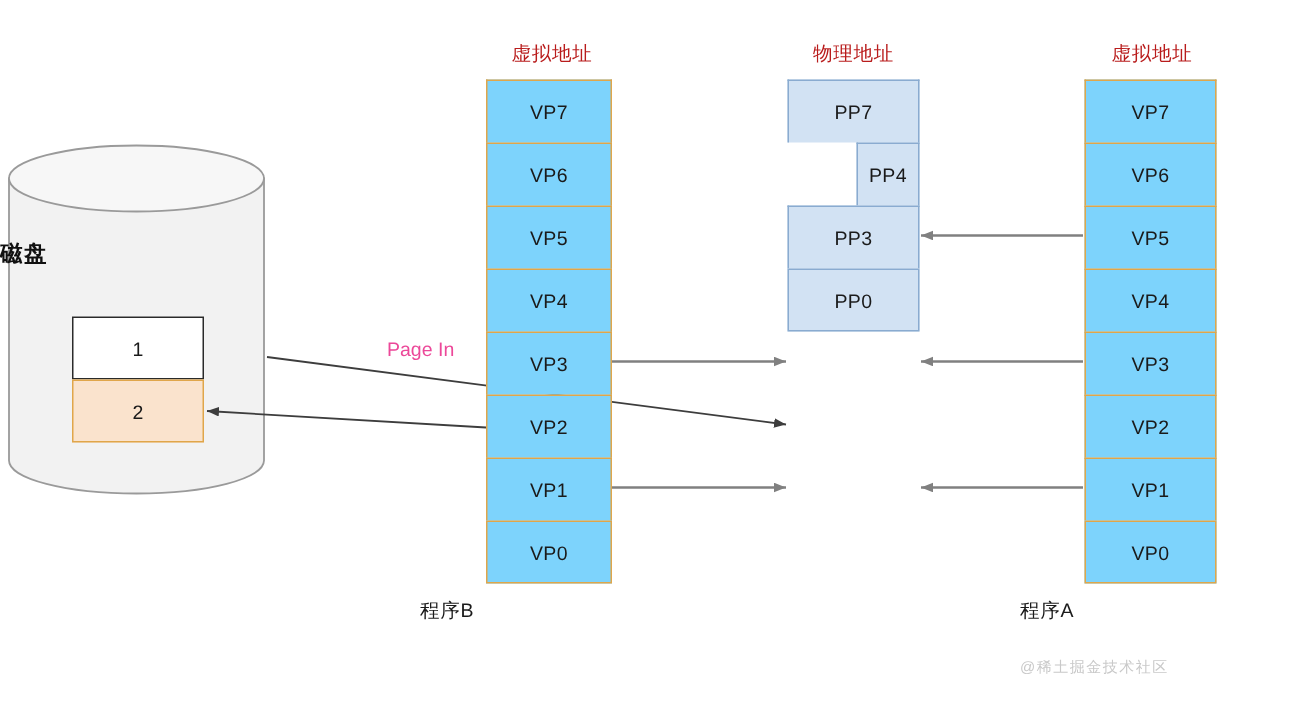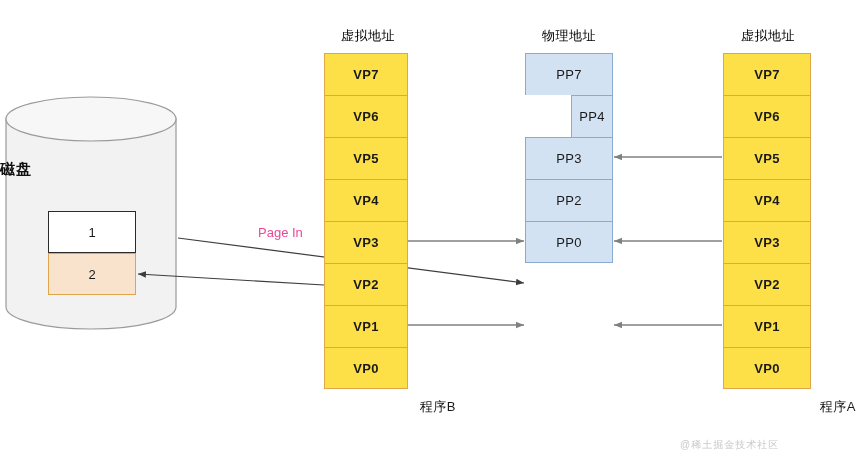--- a/index.html
+++ b/index.html
@@ -25,53 +25,52 @@
     position: absolute;
     left: 0; top: 0;
     width: 864px;
     height: 475px;
     pointer-events: none;
   }
   
   .col-header {
     position: absolute;
     font-size: 13px;
-    color: #000000;
+    color: #b91c1c;
     text-align: center;
     white-space: nowrap;
     letter-spacing: 0.5px;
   }
   .col-footer {
     position: absolute;
     font-size: 13px;
     color: #1a1a1a;
-    text-align: right;
+    text-align: left;
     white-space: nowrap;
     letter-spacing: 0.5px;
   }
   
   .mem-col {
     position: absolute;
     display: flex;
     flex-direction: column;
     box-sizing: border-box;
   }
   .mem-cell {
     box-sizing: border-box;
     display: flex;
     align-items: center;
     justify-content: center;
     font-size: 13px;
     letter-spacing: 0.3px;
   }
   .mem-col.virtual .mem-cell {
-    background: #fde047;
+    background: #7dd3fc;
     border: 1px solid #e0a64a;
     border-bottom: none;
-    font-weight: bold;
   }
   .mem-col.virtual .mem-cell:last-child {
     border-bottom: 1px solid #e0a64a;
   }
   .mem-col.physical .mem-cell {
     background: #d2e2f3;
     border: 1px solid #8aabd0;
     border-bottom: none;
   }
   .mem-col.physical .mem-cell:last-child {
@@ -177,21 +176,20 @@
   </div>
 
   <div class="col-footer" style="left:280px; top:398px; width:176px;">程序B</div>
 
   <div class="col-header" style="left:481px; top:27px; width:176px;">物理地址</div>
 
   <div class="mem-col physical" style="left:525px; top:53px; width:88px; height:336px;">
     <div class="mem-cell" style="height:42px;">PP7</div>
     <div class="mem-cell" style="height:42px;margin-left:46px;">PP4</div>
     <div class="mem-cell" style="height:42px;">PP3</div>
-    <div class="mem-cell" style="height:42px;">PP2</div>
     <div class="mem-cell" style="height:42px;">PP0</div>
   </div>
 
   <div class="col-header" style="left:680px; top:27px; width:176px;">虚拟地址</div>
 
   <div class="mem-col virtual" style="left:723px; top:53px; width:88px; height:336px;">
     <div class="mem-cell" style="height:42px;">VP7</div>
     <div class="mem-cell" style="height:42px;">VP6</div>
     <div class="mem-cell" style="height:42px;">VP5</div>
     <div class="mem-cell" style="height:42px;">VP4</div>

